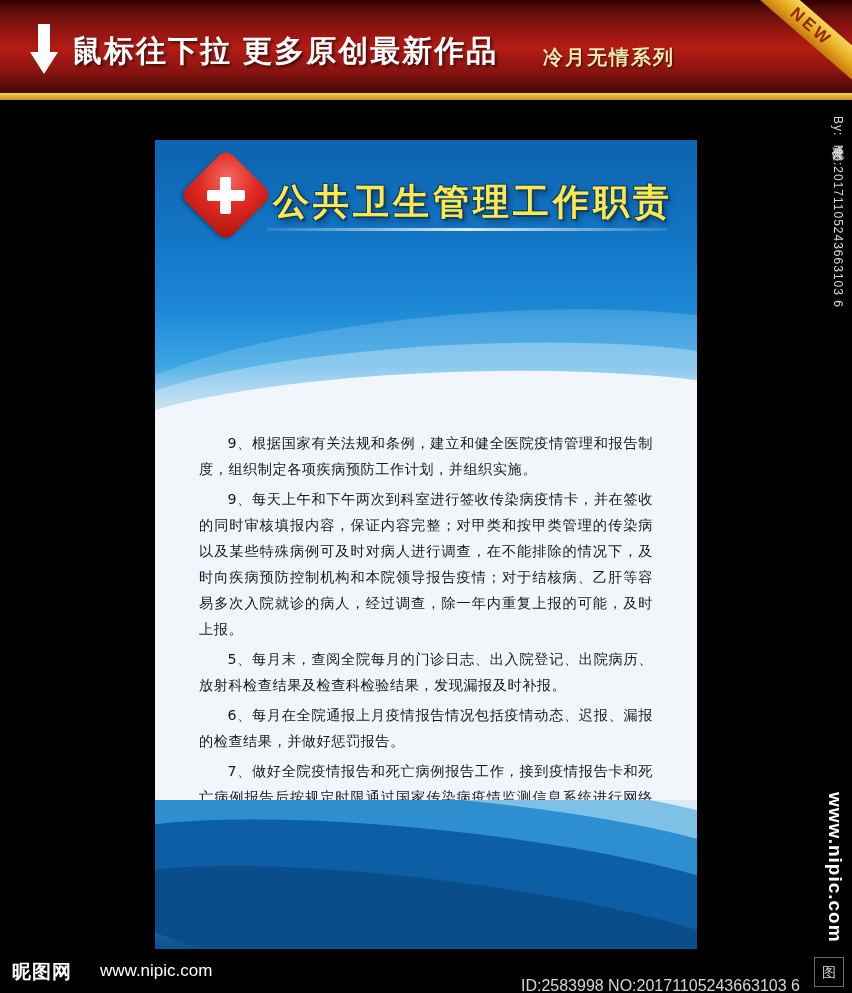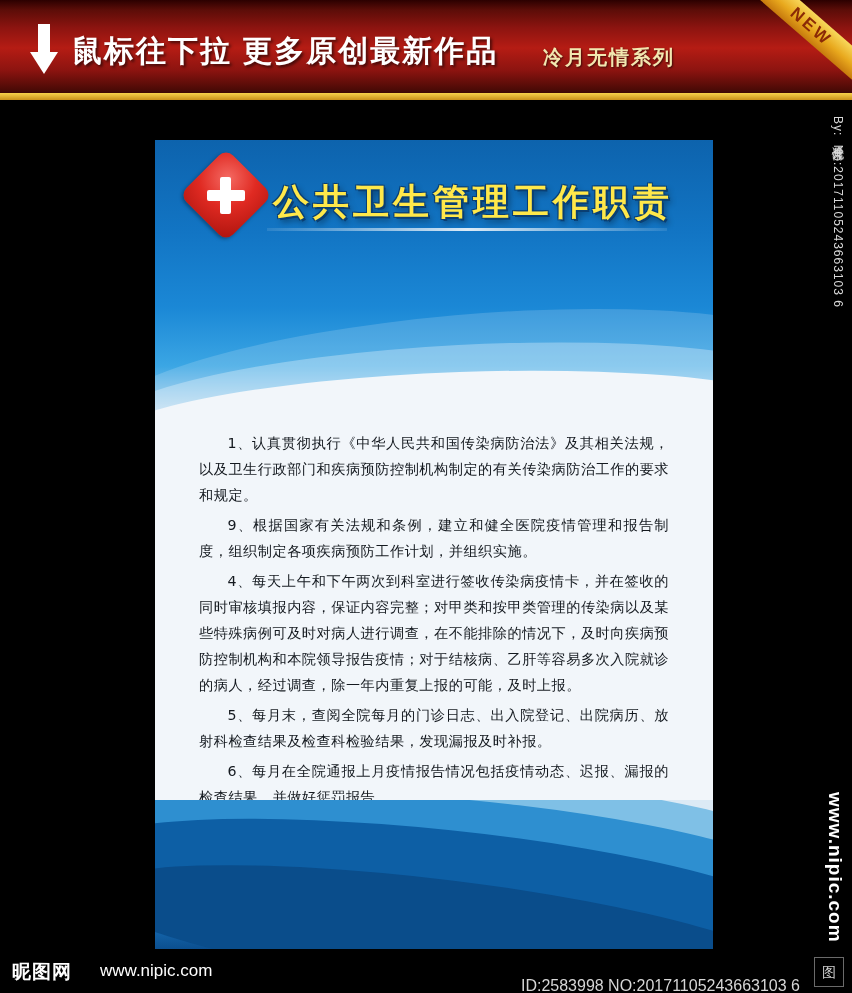--- a/index.html
+++ b/index.html
@@ -115,21 +115,20 @@
   }
 
   
   .poster {
     position: absolute;
     left: 155px; top: 140px;
     width: 542px; height: 810px;
     background: #f2f6fa;
     overflow: hidden;
     box-shadow: 0 0 2px #000;
-    padding-left: 16px;
   }
   
   .poster-top {
     position: absolute;
     left: 0; top: 0;
     width: 100%; height: 290px;
     background: linear-gradient(180deg, #0d63ad 0%, #1275c4 32%, #1b88d6 58%, #3ba6e4 78%, #bcd9ee 96%, #eef4f9 100%);
     overflow: hidden;
   }
   .wave {
@@ -306,23 +305,22 @@
       <div class="disc"></div>
       <div class="bar-h"></div>
       <div class="bar-v"></div>
     </div>
 
     <div class="poster-title">公共卫生管理工作职责</div>
     <div class="title-underline"></div>
   </div>
 
   <div class="poster-body">
-    <p class="para">1、认真贯彻执行《中华人民共和国传染病防治法》及其相关法规，以及卫生行政部门和疾病预防控制机构制定的有关传染病防治工作的要求和规定。</p>
     <p class="para">9、根据国家有关法规和条例，建立和健全医院疫情管理和报告制度，组织制定各项疾病预防工作计划，并组织实施。</p>
-    <p class="para">4、每天上午和下午两次到科室进行签收传染病疫情卡，并在签收的同时审核填报内容，保证内容完整；对甲类和按甲类管理的传染病以及某些特殊病例可及时对病人进行调查，在不能排除的情况下，及时向疾病预防控制机构和本院领导报告疫情；对于结核病、乙肝等容易多次入院就诊的病人，经过调查，除一年内重复上报的可能，及时上报。</p>
+    <p class="para">9、每天上午和下午两次到科室进行签收传染病疫情卡，并在签收的同时审核填报内容，保证内容完整；对甲类和按甲类管理的传染病以及某些特殊病例可及时对病人进行调查，在不能排除的情况下，及时向疾病预防控制机构和本院领导报告疫情；对于结核病、乙肝等容易多次入院就诊的病人，经过调查，除一年内重复上报的可能，及时上报。</p>
     <p class="para">5、每月末，查阅全院每月的门诊日志、出入院登记、出院病历、放射科检查结果及检查科检验结果，发现漏报及时补报。</p>
     <p class="para">6、每月在全院通报上月疫情报告情况包括疫情动态、迟报、漏报的检查结果，并做好惩罚报告。</p>
     <p class="para">7、做好全院疫情报告和死亡病例报告工作，接到疫情报告卡和死亡病例报告后按规定时限通过国家传染病疫情监测信息系统进行网络报告。</p>
 
   </div>
 
   <div class="poster-bottom">
     <div class="bwave bwave-1"></div>
     <div class="bwave bwave-2"></div>
     <div class="bwave bwave-3"></div>

